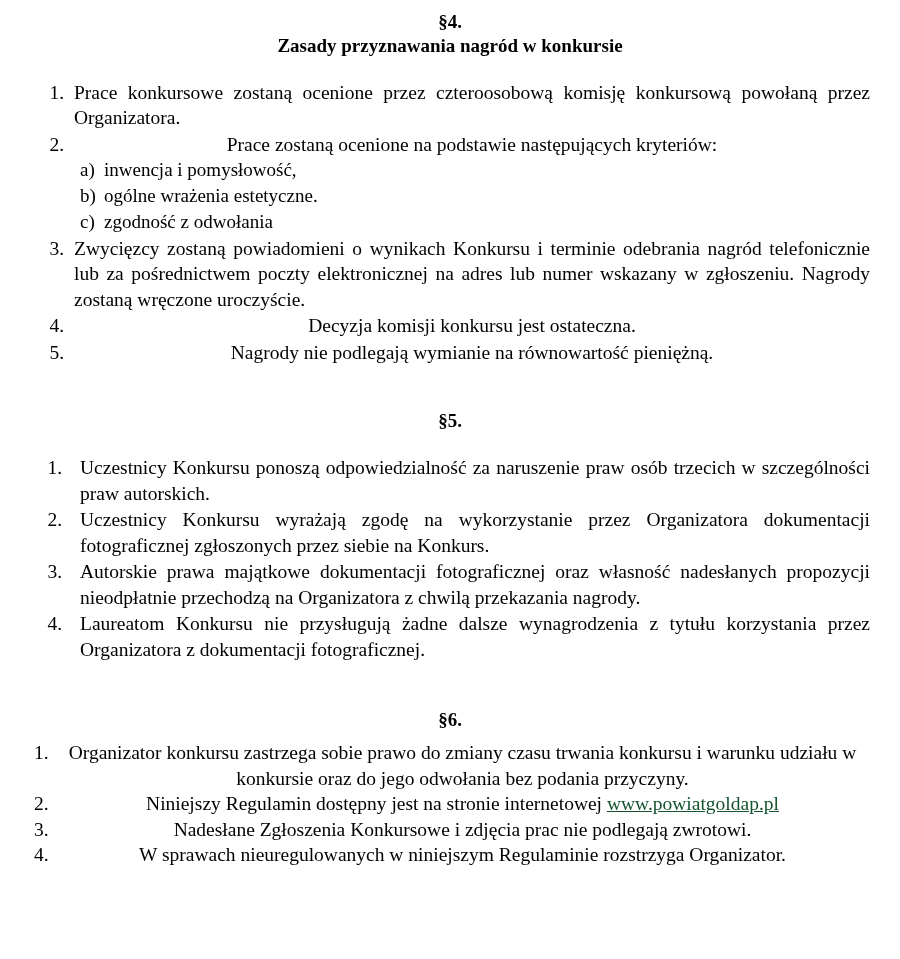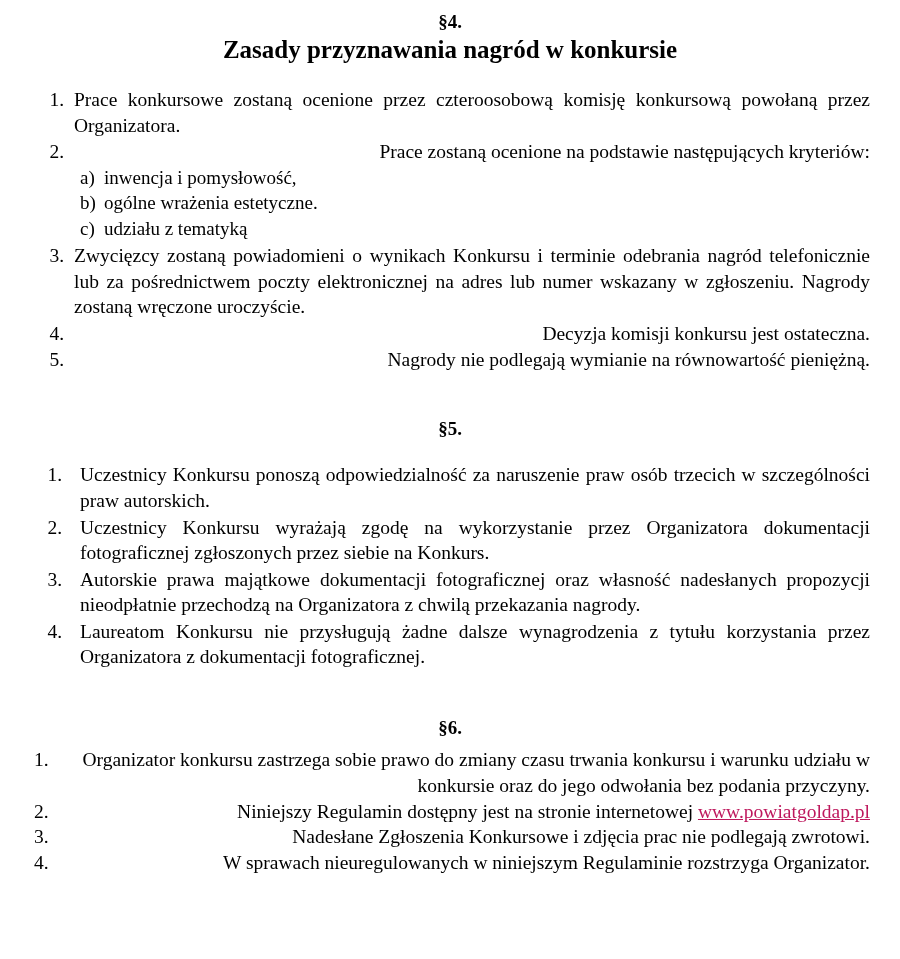--- a/index.html
+++ b/index.html
@@ -25,21 +25,21 @@
   
   .section-num {
     text-align: center;
     font-weight: bold;
     font-size: 19px;
     line-height: 1.25;
   }
   .section-title {
     text-align: center;
     font-weight: bold;
-    font-size: 25px;
+    font-size: 19px;
     line-height: 1.25;
   }
 
   
   .sec4 { margin-top: 10px; }
   .sec5 { margin-top: 44px; }
   .sec6 { margin-top: 46px; }
 
   .list {
     margin: 0;
@@ -103,24 +103,24 @@
   .list5 .li .num { width: 26px; }
   .list5 .li .txt { margin-left: 44px; }
 
   
   .list6 { margin: 8px 30px 0 34px; }
   .list6 .li { margin-bottom: 0px; }
   .list6 .li .num { width: 20px; text-align: left; }
   .list6 .li .txt { margin-left: 21px; }
 
   .justify { text-align: justify; }
-  .nojustify { text-align: right; }
+  .nojustify { text-align: center; }
 
   a.link {
-    color: #be185d;
+    color: #14532d;
     text-decoration: underline;
   }
 </style>
 </head>
 <body>
 
 <div class="page">
 
   <div class="sec4">
     <div class="section-num">§4.</div>
@@ -139,21 +139,21 @@
           <li class="sli">
             <span class="let">a)</span>
             <span class="stxt">inwencja i pomysłowość,</span>
           </li>
           <li class="sli">
             <span class="let">b)</span>
             <span class="stxt">ogólne wrażenia estetyczne.</span>
           </li>
           <li class="sli">
             <span class="let">c)</span>
-            <span class="stxt">udziału z tematyką</span>
+            <span class="stxt">zgodność z odwołania</span>
           </li>
         </ul>
       </li>
 
       <li class="li">
         <span class="num">3.</span>
         <span class="txt justify">Zwycięzcy zostaną powiadomieni o wynikach Konkursu i terminie odebrania nagród telefonicznie lub za pośrednictwem poczty elektronicznej na adres lub numer wskazany w zgłoszeniu. Nagrody zostaną wręczone uroczyście.</span>
       </li>
 
       <li class="li">

